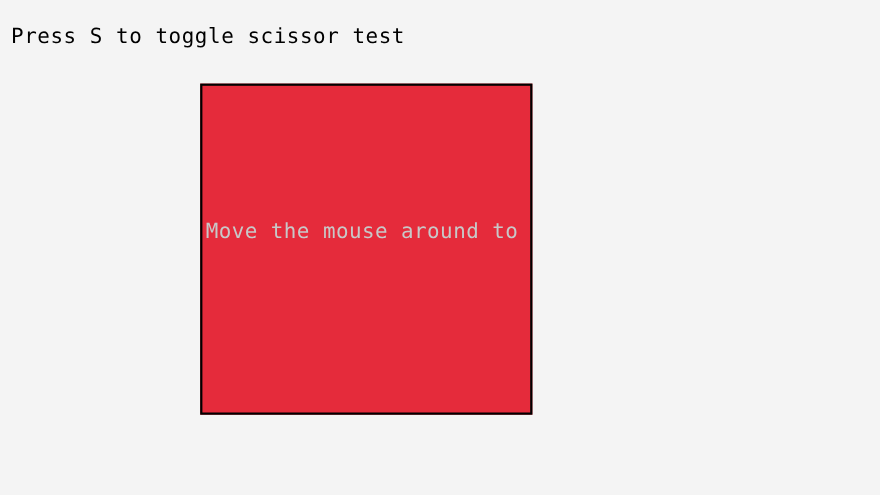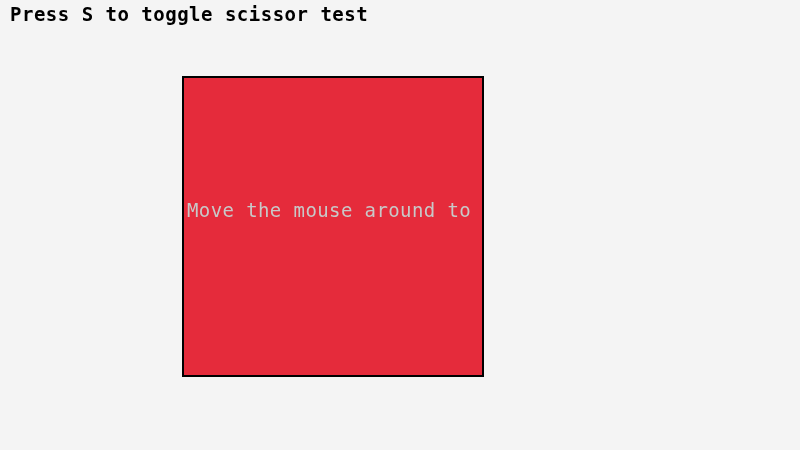--- a/index.html
+++ b/index.html
@@ -21,30 +21,29 @@
     width: 800px;
     height: 450px;
     background: #f4f4f4;
     overflow: hidden;
   }
 
   
   .hint-text {
     position: absolute;
     left: 10px;
-    top: 2px;
+    top: 21px;
     font-family: "DejaVu Sans Mono", "Liberation Mono", monospace;
     font-size: 19px;
     line-height: 24px;
     letter-spacing: 0.5px;
     color: #000000;
     white-space: pre;
     -webkit-font-smoothing: none;
     font-smooth: never;
-    font-weight: bold;
   }
 
   
   .scissor-area {
     position: absolute;
     left: 182px;
     top: 76px;
     width: 302px;
     height: 301px;
     box-sizing: border-box;

